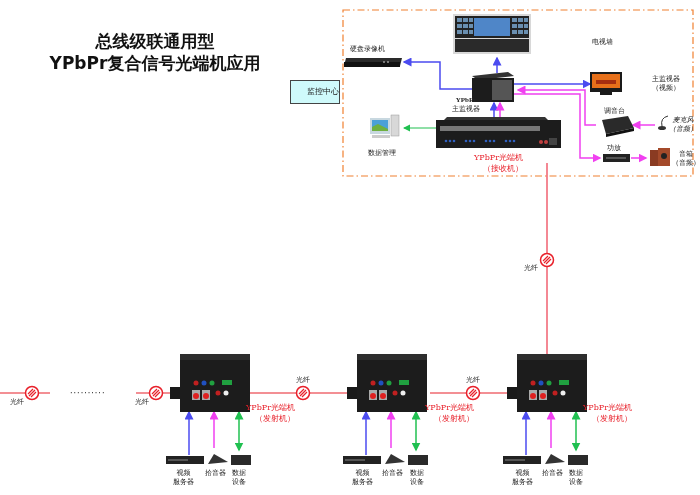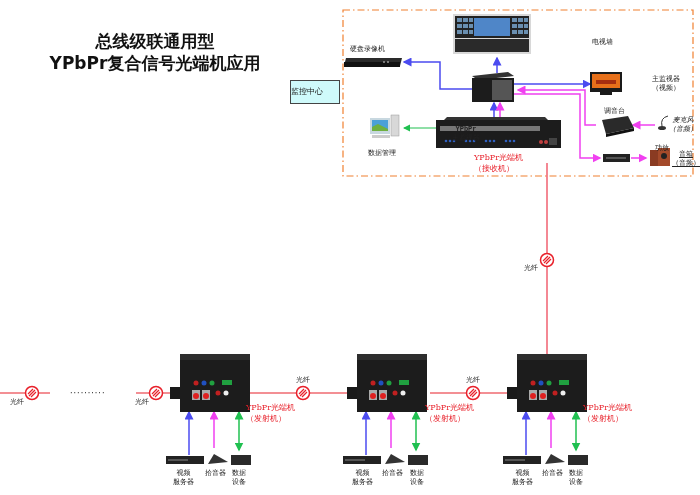--- a/index.html
+++ b/index.html
@@ -1,21 +1,21 @@
 <!DOCTYPE html>
 <html><head>
 <meta charset="utf-8">
 <style>
   html, body { margin:0; padding:0; background:#fff; }
   body { width:700px; height:495px; position:relative; overflow:hidden; font-family:"DejaVu Sans", sans-serif; }
   .abs { position:absolute; }
   .title { font-family:"DejaVu Sans", sans-serif; font-weight:bold; font-size:17px; color:#111; text-align:center; line-height:22px; }
   .lbl { font-size:7px; color:#222; white-space:nowrap; line-height:9px; text-align:center; }
-  .red-lbl { font-size:8px; color:#e8202a; font-family:"DejaVu Serif", serif; white-space:nowrap; line-height:11px; text-align:left; }
-  .center-box { background:#cffafb; border:1px solid #444; font-size:8px; color:#222; text-align:left; line-height:22px; }
+  .red-lbl { font-size:8px; color:#e8202a; font-family:"DejaVu Serif", serif; white-space:nowrap; line-height:11px; text-align:right; }
+  .center-box { background:#cffafb; border:1px solid #444; font-size:8px; color:#222; text-align:right; line-height:22px; }
   svg { position:absolute; left:0; top:0; }
 </style>
 </head>
 <body>
 
 <div class="abs title" style="left:20px;top:30px;width:270px;">
   <div>总线级联通用型</div>
   <div>YPbPr复合信号光端机应用</div>
 </div>
 
@@ -279,34 +279,34 @@
   <g>
       <rect x="568" y="455" width="20" height="10" fill="#2a2a2a"></rect>
     </g>
 </svg>
 
 <div class="abs center-box" style="left:290px;top:80px;width:48px;height:22px;">监控中心</div>
 
 <div class="abs lbl" style="left:548px;top:38px;margin-left:44px;">电视墙</div>
 <div class="abs lbl" style="left:350px;top:45px;">硬盘录像机</div>
 <div class="abs lbl" style="left:452px;top:96px;font-size:7px;">
-  <div style="font-weight:bold;font-family:Liberation Mono, monospace;margin-top:29px;">YPbPr</div>
+  <div style="font-weight:bold;font-family:Liberation Serif, serif;">YPbPr</div>
   <div>主监视器</div>
 </div>
 <div class="abs lbl" style="left:652px;top:75px;">
   <div>主监视器</div>
   <div>（视频）</div>
 </div>
 <div class="abs lbl" style="left:604px;top:107px;font-family:Liberation Mono, monospace;">调音台</div>
 <div class="abs lbl" style="left:669px;top:116px;font-style:italic;">
   <div>麦克风</div>
   <div>（音频）</div>
 </div>
-<div class="abs lbl" style="left:607px;top:144px;margin-left:48px;">功放</div>
-<div class="abs lbl" style="left:672px;top:150px;text-decoration:underline;">
+<div class="abs lbl" style="left:607px;top:144px;">功放</div>
+<div class="abs lbl" style="left:672px;top:150px;">
   <div>音箱</div>
   <div>（音频）</div>
 </div>
 <div class="abs lbl" style="left:368px;top:149px;">数据管理</div>
 <div class="abs red-lbl" style="left:474px;top:152px;">
   <div>YPbPr光端机</div>
   <div>（接收机）</div>
 </div>
 
 <div class="abs lbl" style="left:10px;top:398px;">光纤</div>

